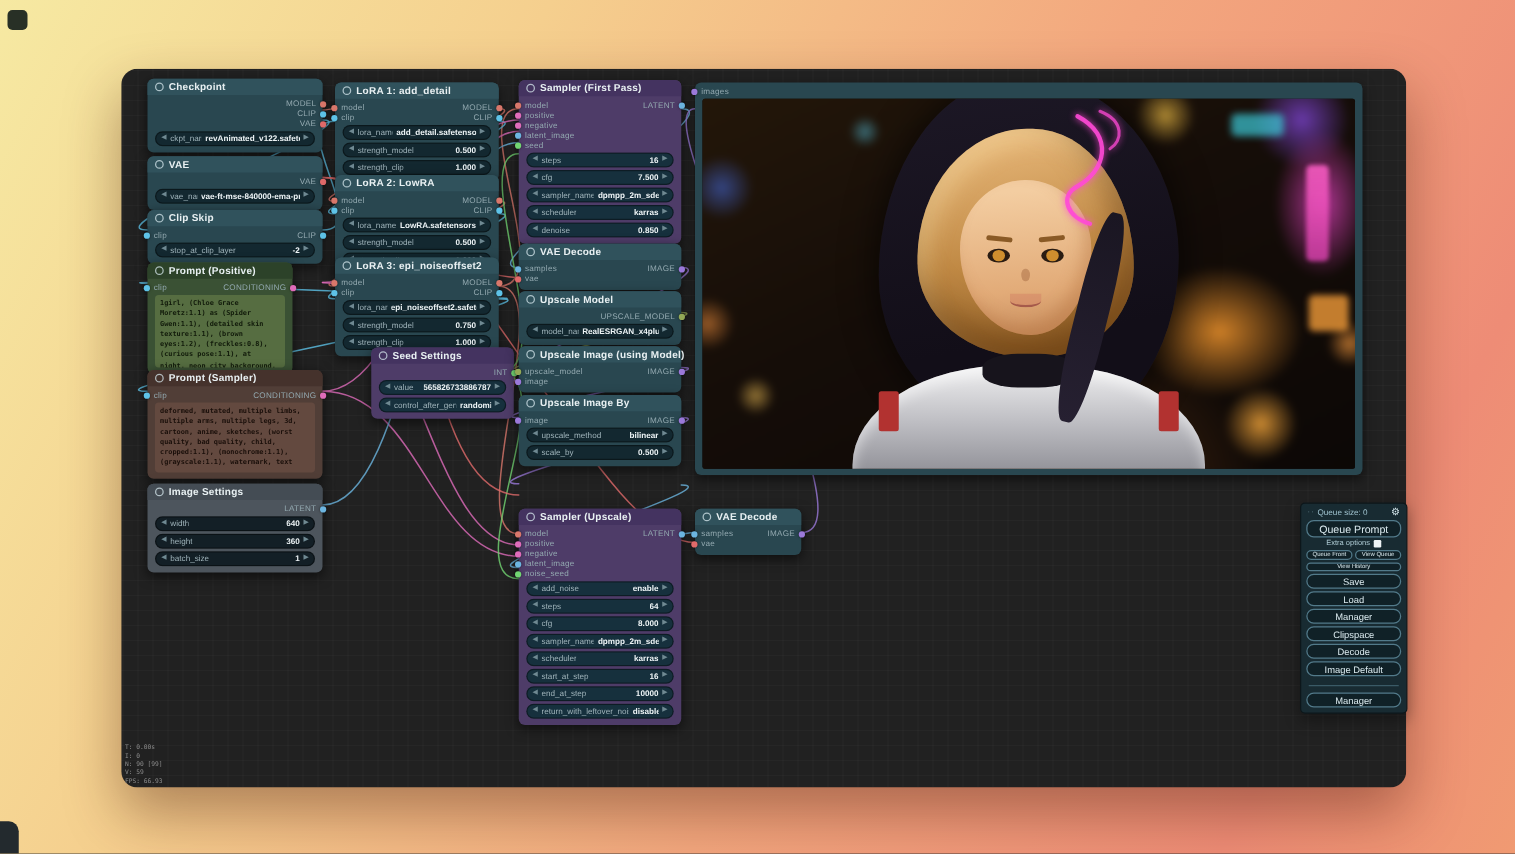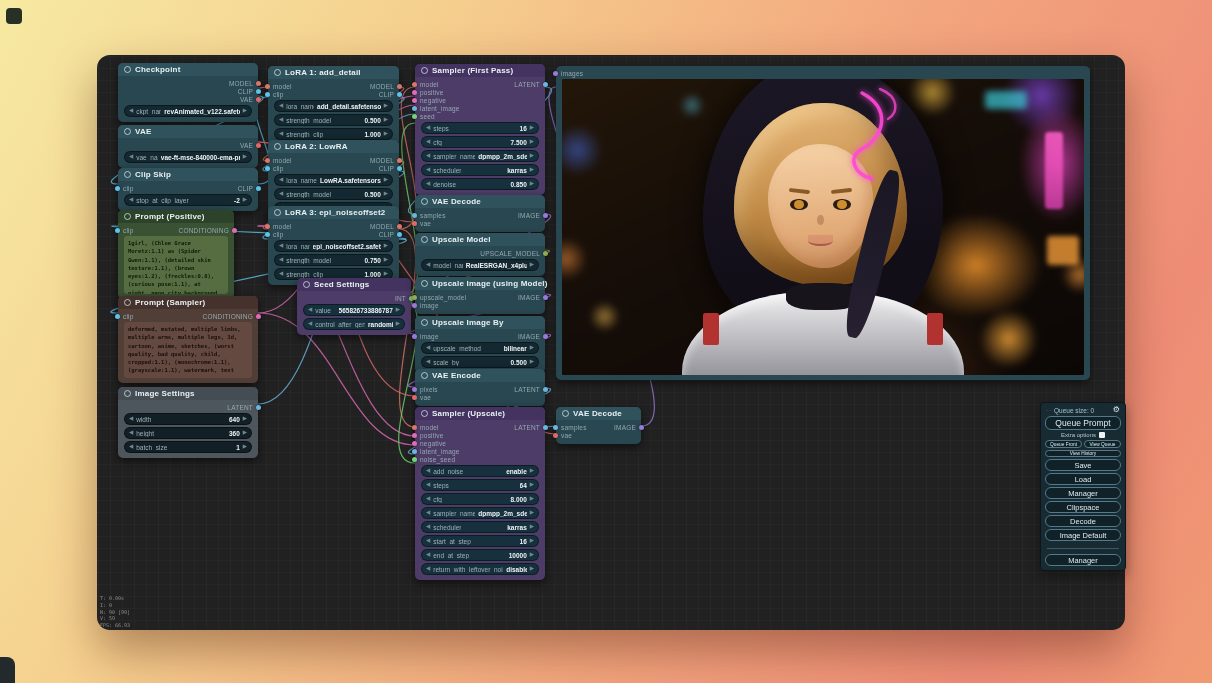--- a/index.html
+++ b/index.html
@@ -632,44 +632,20 @@
             <span class="w-arr">▶</span>
           </div>
           <div class="widget">
             <span class="w-arr">◀</span>
             <span class="w-lab">scale_by</span>
             <span class="w-val">0.500</span>
             <span class="w-arr">▶</span>
           </div>
         </div>
       </div>
-      <div class="node" style="left: 415px; top: 369px; width: 130px; --head: #30525c; --body: #294750; --widget: #132830;">
-        <div class="n-head">
-          <span class="n-dot"></span>
-          <span class="n-title">VAE Encode</span>
-        </div>
-        <div class="n-body">
-          <div class="slot-row">
-            <span class="slot in">
-              <span class="s-dot" style="background:#9b79da"></span>
-              <span class="s-lab">pixels</span>
-            </span>
-            <span class="slot out">
-              <span class="s-lab">LATENT</span>
-              <span class="s-dot" style="background:#6cb5e0"></span>
-            </span>
-          </div>
-          <div class="slot-row">
-            <span class="slot in">
-              <span class="s-dot" style="background:#e06a6a"></span>
-              <span class="s-lab">vae</span>
-            </span>
-          </div>
-        </div>
-      </div>
       <div class="node" style="left: 415px; top: 407px; width: 130px; --head: #443360; --body: #4e3c68; --widget: #16303d;">
         <div class="n-head">
           <span class="n-dot"></span>
           <span class="n-title">Sampler (Upscale)</span>
         </div>
         <div class="n-body">
           <div class="slot-row">
             <span class="slot in">
               <span class="s-dot" style="background:#d9776b"></span>
               <span class="s-lab">model</span>

